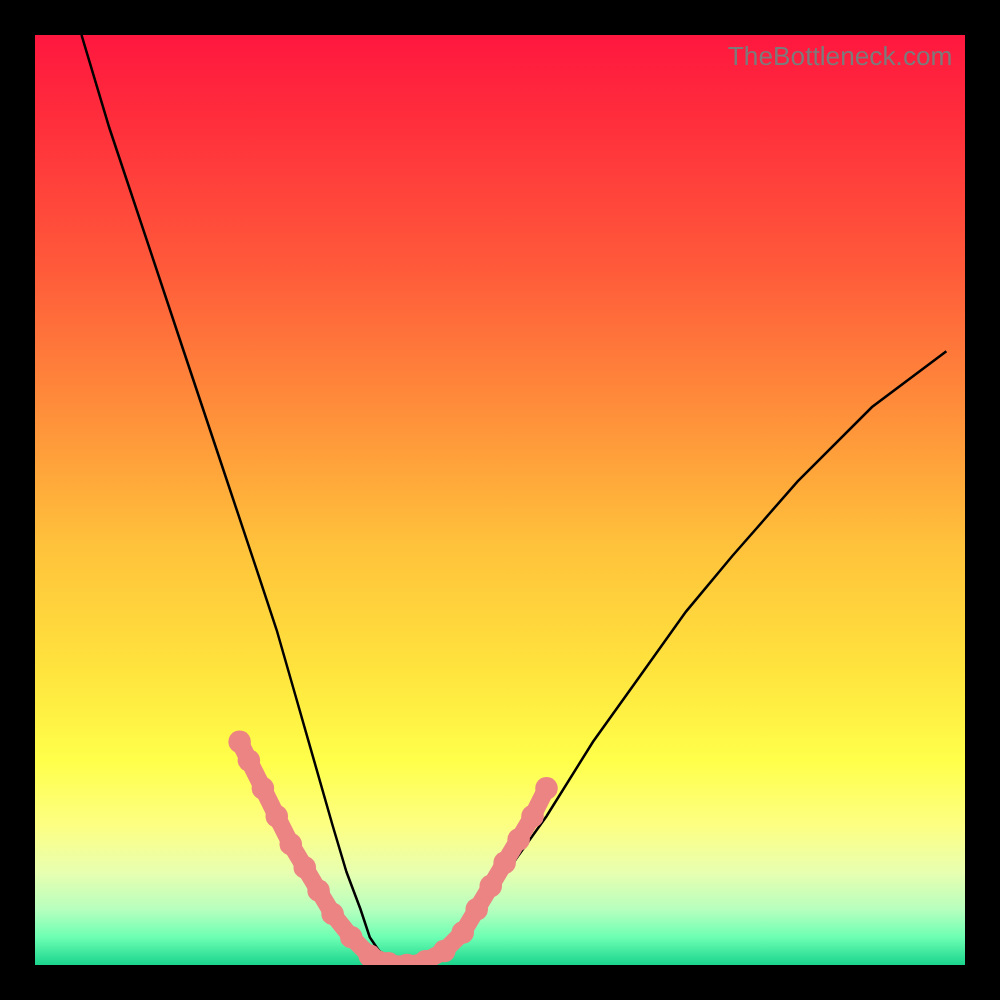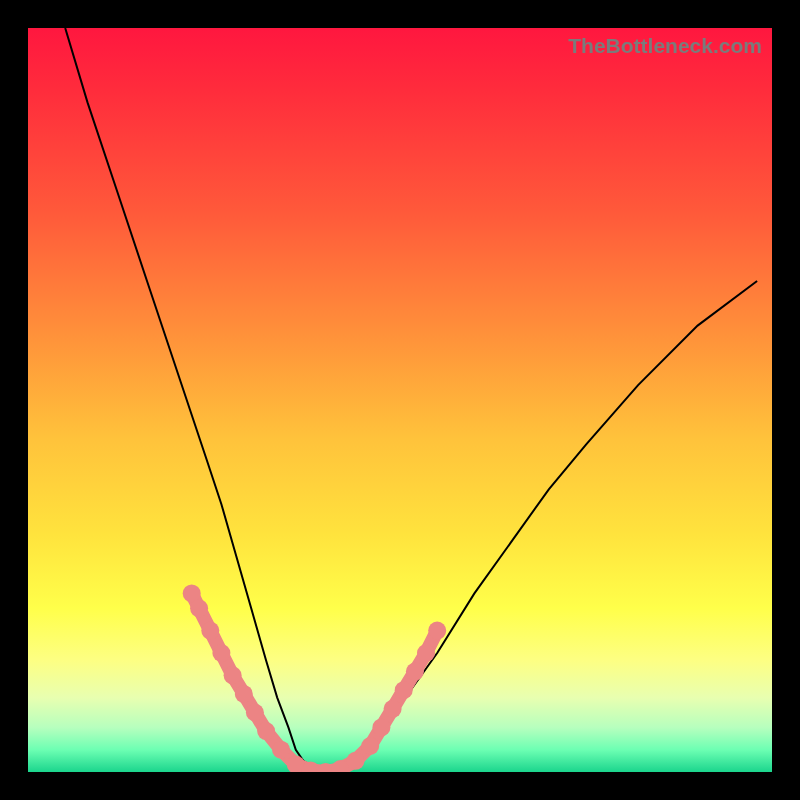--- a/index.html
+++ b/index.html
@@ -30,21 +30,21 @@
       #b7ffbe 94%,
       #6dffb3 97%,
       #1bd58d 100%);
   }
   .watermark {
     position: absolute;
     top: 6px;
     right: 10px;
     color: #7b7b7b;
     font-size: 21px;
-    font-weight: 700;
+    font-weight: 400;
     letter-spacing: 0px;
     user-select: none;
   }
   svg.plot {
     position: absolute;
     left: 0;
     top: 0;
   }
   .curve {
     fill: none;

